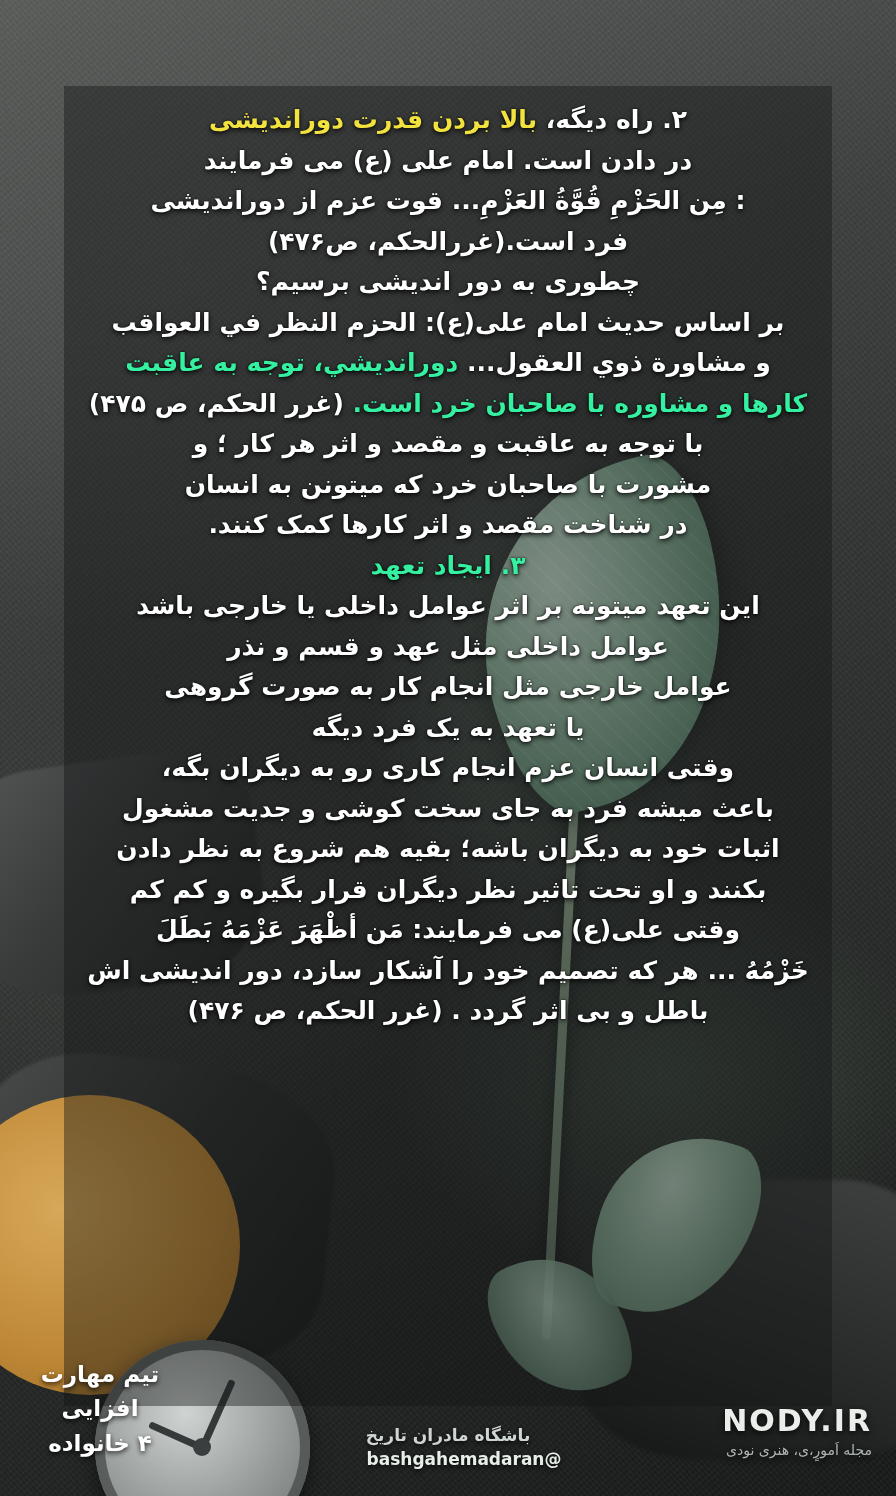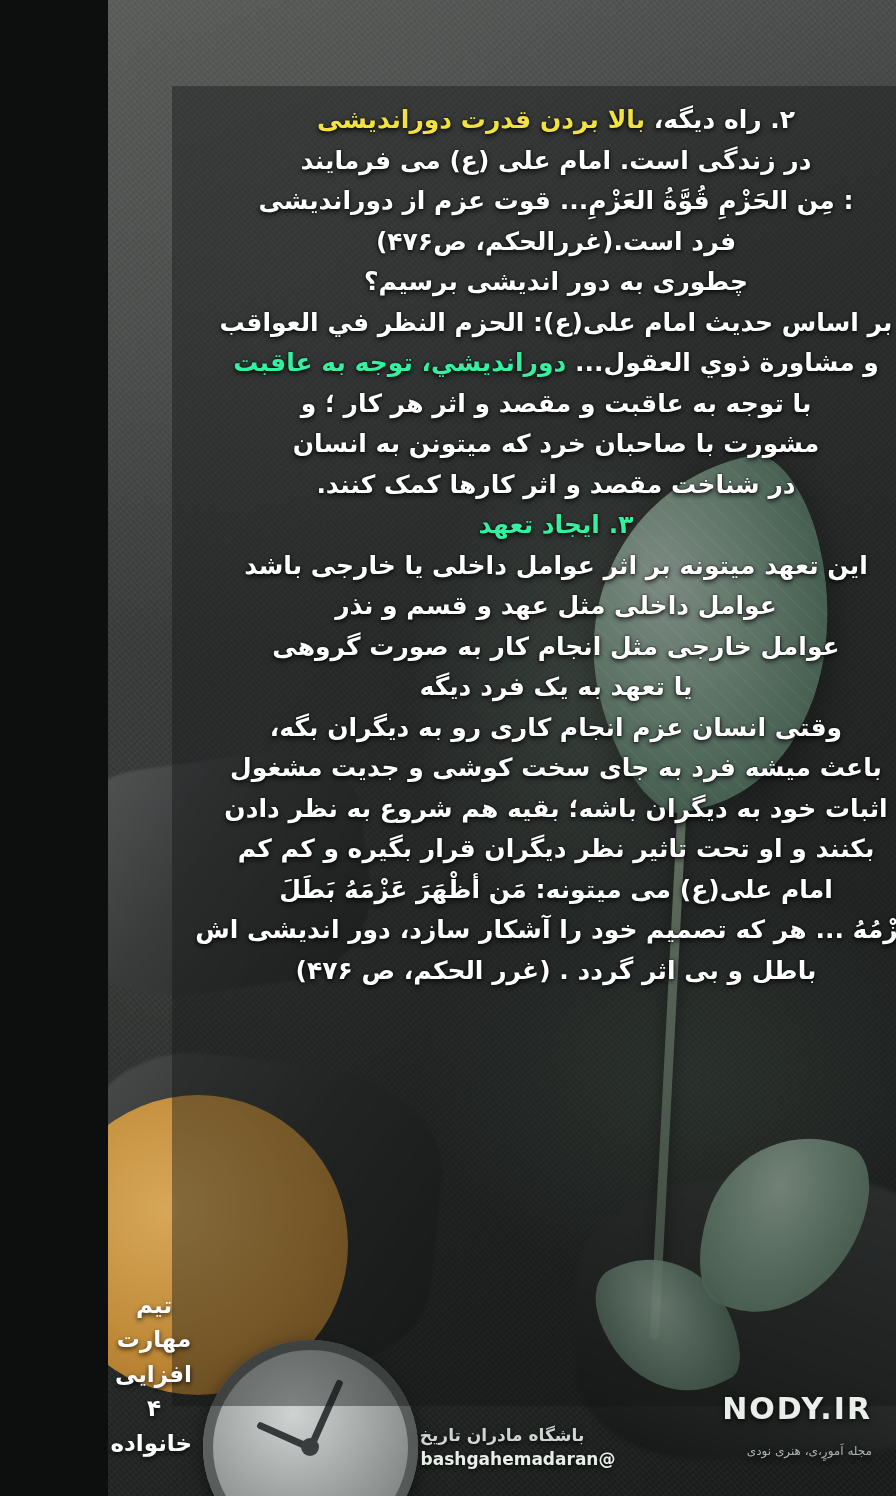--- a/index.html
+++ b/index.html
@@ -5,21 +5,21 @@
   html, body {
     margin: 0;
     padding: 0;
     background: #0d0f0e;
   }
   body {
     font-family: "DejaVu Sans", "Liberation Sans", sans-serif;
   }
   .page {
     position: relative;
-    width: 788px;
+    width: 896px;
     height: 1496px;
     overflow: hidden;
     background: #701a75;
   }
 
   
   .bg {
     position: absolute;
     inset: 0;
     background:
@@ -208,24 +208,24 @@
     letter-spacing: 2px;
     text-shadow: 0 2px 6px rgba(0,0,0,.9);
   }
   .brand .brand-main {
     font-size: 30px;
     font-weight: bold;
     display: block;
   }
   .brand .brand-sub {
     display: block;
-    font-size: 12px;
+    font-size: 14px;
     color: #aeb6b1;
     letter-spacing: 1px;
-    margin-top: 18px;
+    margin-top: 4px;
     direction: rtl;
     text-align: right;
   }
 </style>
 </head>
 <body>
 
 <div class="page">
 
   <div class="bg"></div>
@@ -238,39 +238,40 @@
   <div class="leaf-small"></div>
   <div class="leaf-small2"></div>
   <div class="amber"></div>
   <div class="clock"></div>
   <div class="clock-dot"></div>
 
   <div class="panel"></div>
 
   <div class="content" id="poster-content">
       <p class="line"><span>۲. راه دیگه،</span><span class="hl-yellow">  بالا بردن قدرت دوراندیشی</span></p>
-      <p class="line"><span>در زندگی است. امام علی (ع) می فرمایند</span></p>
+      <p class="line"><span>در دادن است. امام علی (ع) می فرمایند</span></p>
       <p class="line"><span>: مِن الحَزْمِ قُوَّةُ العَزْمِ... قوت عزم از دوراندیشی</span></p>
       <p class="line"><span>فرد است.(غررالحکم، ص۴۷۶)</span></p>
       <p class="line"><span>چطوری به دور اندیشی برسیم؟</span></p>
       <p class="line"><span>بر اساس حدیث امام علی(ع):  الحزم النظر في العواقب</span></p>
       <p class="line"><span>و مشاورة ذوي العقول...   </span><span class="hl-green">دوراندیشي، توجه به عاقبت</span></p>
+      <p class="line"><span class="hl-green">کارها و مشاوره با صاحبان خرد است.</span><span> (غرر الحکم، ص ۴۷۵)</span></p>
       <p class="line"><span>با توجه به عاقبت و مقصد و اثر هر کار ؛ و</span></p>
       <p class="line"><span>مشورت با صاحبان خرد که میتونن به انسان</span></p>
       <p class="line"><span>در شناخت مقصد و اثر کارها کمک کنند.</span></p>
       <p class="line"><span class="hl-green">۳. ایجاد تعهد</span></p>
       <p class="line"><span>این تعهد میتونه بر اثر عوامل داخلی یا خارجی باشد</span></p>
       <p class="line"><span>عوامل داخلی مثل عهد و قسم و نذر</span></p>
       <p class="line"><span>عوامل خارجی مثل انجام کار به صورت گروهی</span></p>
       <p class="line"><span>یا تعهد به یک فرد دیگه</span></p>
       <p class="line"><span>وقتی انسان عزم انجام کاری رو به دیگران بگه،</span></p>
       <p class="line"><span>باعث میشه فرد به جای سخت کوشی و جدیت مشغول</span></p>
       <p class="line"><span>اثبات خود به دیگران باشه؛ بقیه هم شروع به نظر دادن</span></p>
       <p class="line"><span>بکنند و او تحت تاثیر نظر دیگران قرار بگیره و کم کم</span></p>
-      <p class="line"><span>امام علی(ع) می میتونه: مَن أظْهَرَ عَزْمَهُ بَطَلَ</span></p>
+      <p class="line"><span>وقتی علی(ع) می فرمایند: مَن أظْهَرَ عَزْمَهُ بَطَلَ</span></p>
       <p class="line"><span>خَزْمُهُ ...  هر که تصمیم خود را آشکار سازد، دور اندیشی اش</span></p>
       <p class="line"><span>باطل و بی اثر گردد . (غرر الحکم، ص ۴۷۶)</span></p>
     </div>
 
   <div class="footer-left">
     <div>تیم مهارت افزایی</div>
     <div>۴  خانواده</div>
   </div>
 
   <div class="footer-center">

